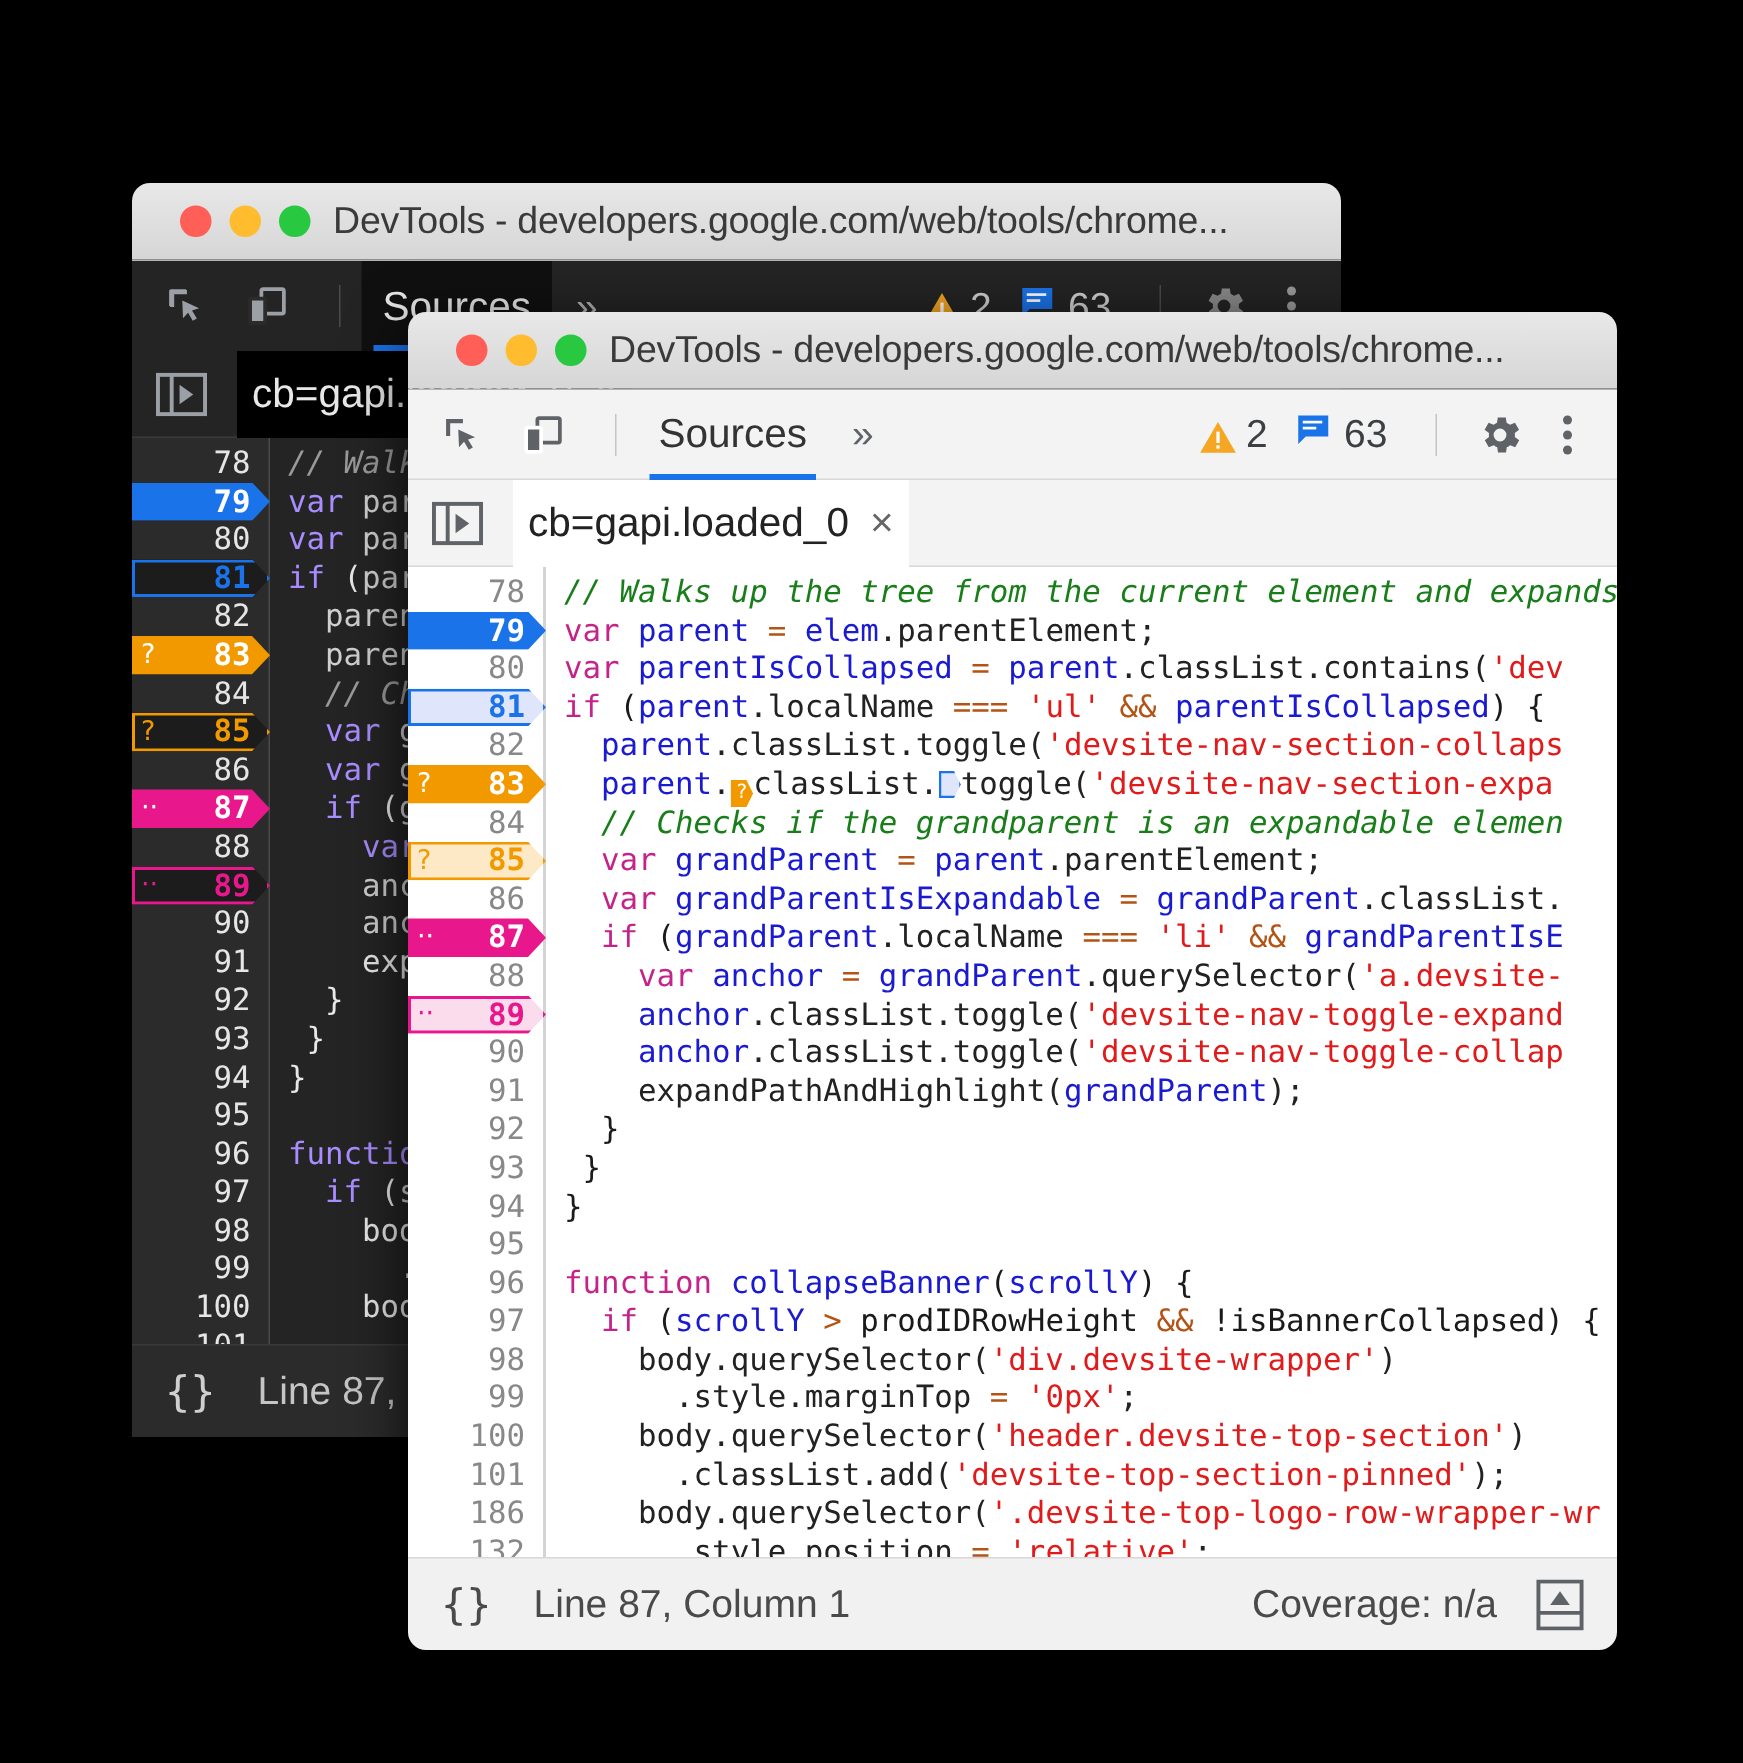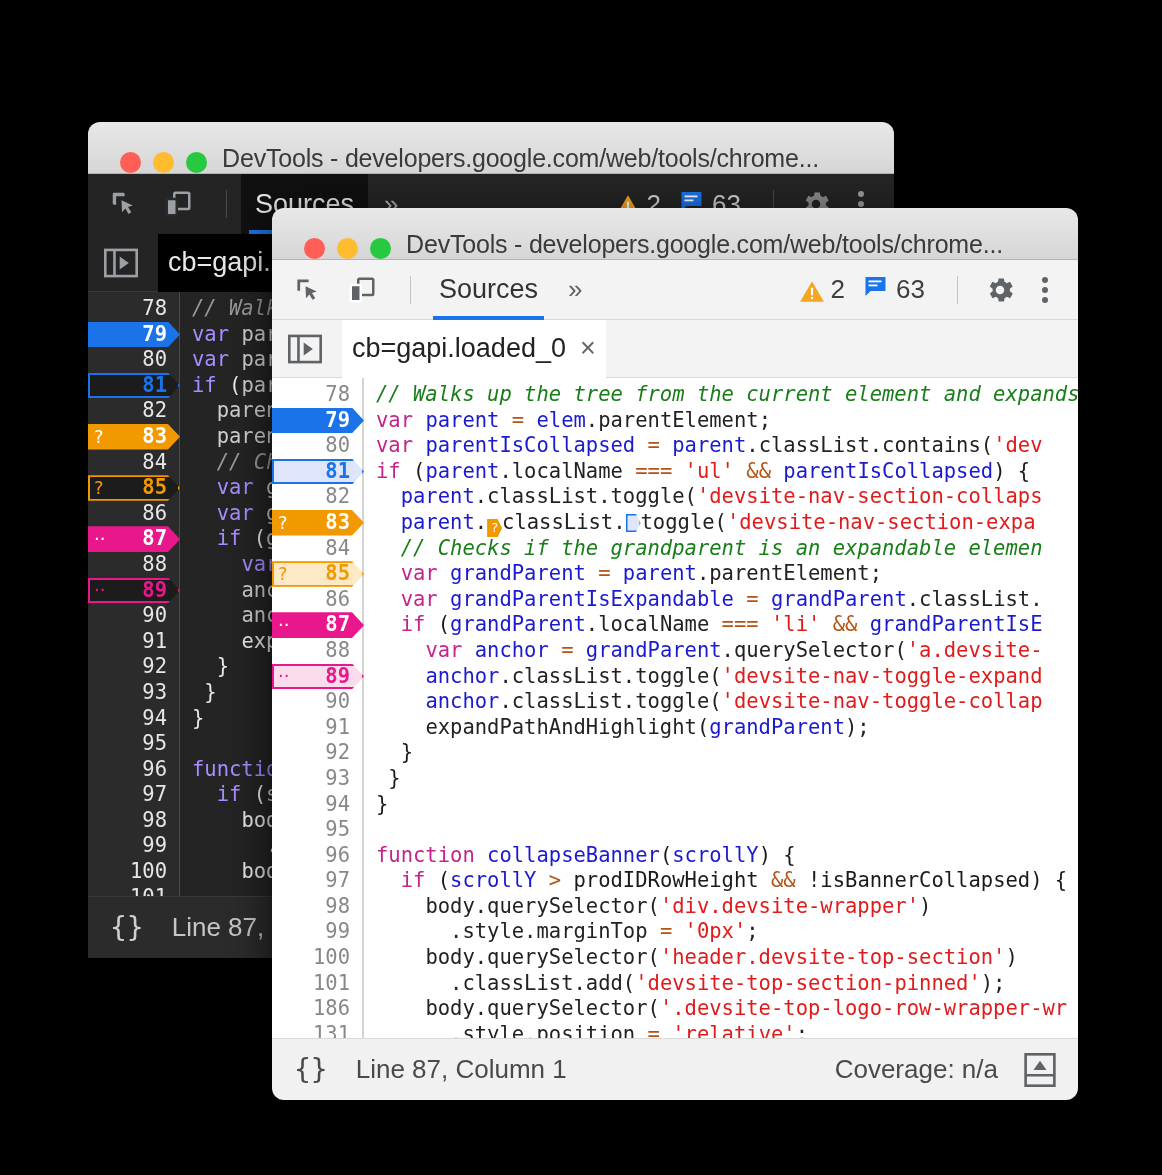--- a/index.html
+++ b/index.html
@@ -14,21 +14,21 @@
   
   .window {
     position: absolute;
     border-radius: 12px;
     overflow: hidden;
     box-shadow: 0 10px 40px rgba(0,0,0,0.75);
   }
   .titlebar {
     height: 52px;
     display: flex;
-    align-items: flex-end;
+    align-items: center;
     padding-left: 32px;
     background: linear-gradient(to bottom, #e8e8e8, #d6d6d6);
     border-bottom: 1px solid #b4b4b4;
   }
   .traffic { display: flex; gap: 12px; align-items: center; }
   .dot { width: 21px; height: 21px; border-radius: 50%; }
   .dot.red    { background: #ff5f57; }
   .dot.yellow { background: #febc2e; }
   .dot.green  { background: #28c840; }
   .wtitle {
@@ -469,21 +469,21 @@
           <div class="gline"><span class="gnum">93</span></div>
           <div class="gline"><span class="gnum">94</span></div>
           <div class="gline"><span class="gnum">95</span></div>
           <div class="gline"><span class="gnum">96</span></div>
           <div class="gline"><span class="gnum">97</span></div>
           <div class="gline"><span class="gnum">98</span></div>
           <div class="gline"><span class="gnum">99</span></div>
           <div class="gline"><span class="gnum">100</span></div>
           <div class="gline"><span class="gnum">101</span></div>
           <div class="gline"><span class="gnum">186</span></div>
-          <div class="gline"><span class="gnum">131</span></div>
+          <div class="gline"><span class="gnum">132</span></div>
         </div>
       <div class="code-col"><div class="cline"><span class="t-com">// Walks up the tree from the current element and expands</span></div><div class="cline"><span class="t-kw">var</span><span class="t-plain"> </span><span class="t-var">parent</span><span class="t-plain"> </span><span class="t-op">=</span><span class="t-plain"> </span><span class="t-var">elem</span><span class="t-prop">.parentElement;</span></div><div class="cline"><span class="t-kw">var</span><span class="t-plain"> </span><span class="t-var">parentIsCollapsed</span><span class="t-plain"> </span><span class="t-op">=</span><span class="t-plain"> </span><span class="t-var">parent</span><span class="t-prop">.classList.contains(</span><span class="t-str">'dev</span></div><div class="cline"><span class="t-kw">if</span><span class="t-plain"> (</span><span class="t-var">parent</span><span class="t-prop">.localName </span><span class="t-op">===</span><span class="t-plain"> </span><span class="t-str">'ul'</span><span class="t-plain"> </span><span class="t-op">&amp;&amp;</span><span class="t-plain"> </span><span class="t-var">parentIsCollapsed</span><span class="t-plain">) {</span></div><div class="cline"><span class="t-plain">  </span><span class="t-var">parent</span><span class="t-prop">.classList.toggle(</span><span class="t-str">'devsite-nav-section-collaps</span></div><div class="cline"><span class="t-plain">  </span><span class="t-var">parent</span><span class="t-prop">.</span><span class="inline-chip" style="background: rgb(242, 153, 0); color: rgb(255, 255, 255);">?</span><span class="t-prop">classList.</span><span class="inline-chip" style="background: rgb(223, 230, 251); box-shadow: rgb(26, 115, 232) 0px 0px 0px 1.5px inset;"></span><span class="t-prop">toggle(</span><span class="t-str">'devsite-nav-section-expa</span></div><div class="cline"><span class="t-plain">  </span><span class="t-com">// Checks if the grandparent is an expandable elemen</span></div><div class="cline"><span class="t-plain">  </span><span class="t-kw">var</span><span class="t-plain"> </span><span class="t-var">grandParent</span><span class="t-plain"> </span><span class="t-op">=</span><span class="t-plain"> </span><span class="t-var">parent</span><span class="t-prop">.parentElement;</span></div><div class="cline"><span class="t-plain">  </span><span class="t-kw">var</span><span class="t-plain"> </span><span class="t-var">grandParentIsExpandable</span><span class="t-plain"> </span><span class="t-op">=</span><span class="t-plain"> </span><span class="t-var">grandParent</span><span class="t-prop">.classList.</span></div><div class="cline"><span class="t-plain">  </span><span class="t-kw">if</span><span class="t-plain"> (</span><span class="t-var">grandParent</span><span class="t-prop">.localName </span><span class="t-op">===</span><span class="t-plain"> </span><span class="t-str">'li'</span><span class="t-plain"> </span><span class="t-op">&amp;&amp;</span><span class="t-plain"> </span><span class="t-var">grandParentIsE</span></div><div class="cline"><span class="t-plain">    </span><span class="t-kw">var</span><span class="t-plain"> </span><span class="t-var">anchor</span><span class="t-plain"> </span><span class="t-op">=</span><span class="t-plain"> </span><span class="t-var">grandParent</span><span class="t-prop">.querySelector(</span><span class="t-str">'a.devsite-</span></div><div class="cline"><span class="t-plain">    </span><span class="t-var">anchor</span><span class="t-prop">.classList.toggle(</span><span class="t-str">'devsite-nav-toggle-expand</span></div><div class="cline"><span class="t-plain">    </span><span class="t-var">anchor</span><span class="t-prop">.classList.toggle(</span><span class="t-str">'devsite-nav-toggle-collap</span></div><div class="cline"><span class="t-plain">    </span><span class="t-prop">expandPathAndHighlight(</span><span class="t-var">grandParent</span><span class="t-prop">);</span></div><div class="cline"><span class="t-plain">  }</span></div><div class="cline"><span class="t-plain"> }</span></div><div class="cline"><span class="t-plain">}</span></div><div class="cline"><span class="t-plain"></span></div><div class="cline"><span class="t-kw">function</span><span class="t-plain"> </span><span class="t-fn">collapseBanner</span><span class="t-plain">(</span><span class="t-var">scrollY</span><span class="t-plain">) {</span></div><div class="cline"><span class="t-plain">  </span><span class="t-kw">if</span><span class="t-plain"> (</span><span class="t-var">scrollY</span><span class="t-plain"> </span><span class="t-op">&gt;</span><span class="t-plain"> prodIDRowHeight </span><span class="t-op">&amp;&amp;</span><span class="t-plain"> !isBannerCollapsed) {</span></div><div class="cline"><span class="t-plain">    </span><span class="t-prop">body.querySelector(</span><span class="t-str">'div.devsite-wrapper'</span><span class="t-prop">)</span></div><div class="cline"><span class="t-plain">      </span><span class="t-prop">.style.marginTop </span><span class="t-op">=</span><span class="t-plain"> </span><span class="t-str">'0px'</span><span class="t-prop">;</span></div><div class="cline"><span class="t-plain">    </span><span class="t-prop">body.querySelector(</span><span class="t-str">'header.devsite-top-section'</span><span class="t-prop">)</span></div><div class="cline"><span class="t-plain">      </span><span class="t-prop">.classList.add(</span><span class="t-str">'devsite-top-section-pinned'</span><span class="t-prop">);</span></div><div class="cline"><span class="t-plain">    </span><span class="t-prop">body.querySelector(</span><span class="t-str">'.devsite-top-logo-row-wrapper-wr</span></div><div class="cline"><span class="t-plain">      </span><span class="t-prop">.style.position </span><span class="t-op">=</span><span class="t-plain"> </span><span class="t-str">'relative'</span><span class="t-prop">;</span></div></div>
     </div>
 
     <div class="statusbar">
       <span class="braces">{}</span>
       <span>Line 87, Column 1</span>
       <span class="cov">Coverage: n/a</span>
       <span class="popout">
         <svg width="32" height="34" viewBox="0 0 24 26">

